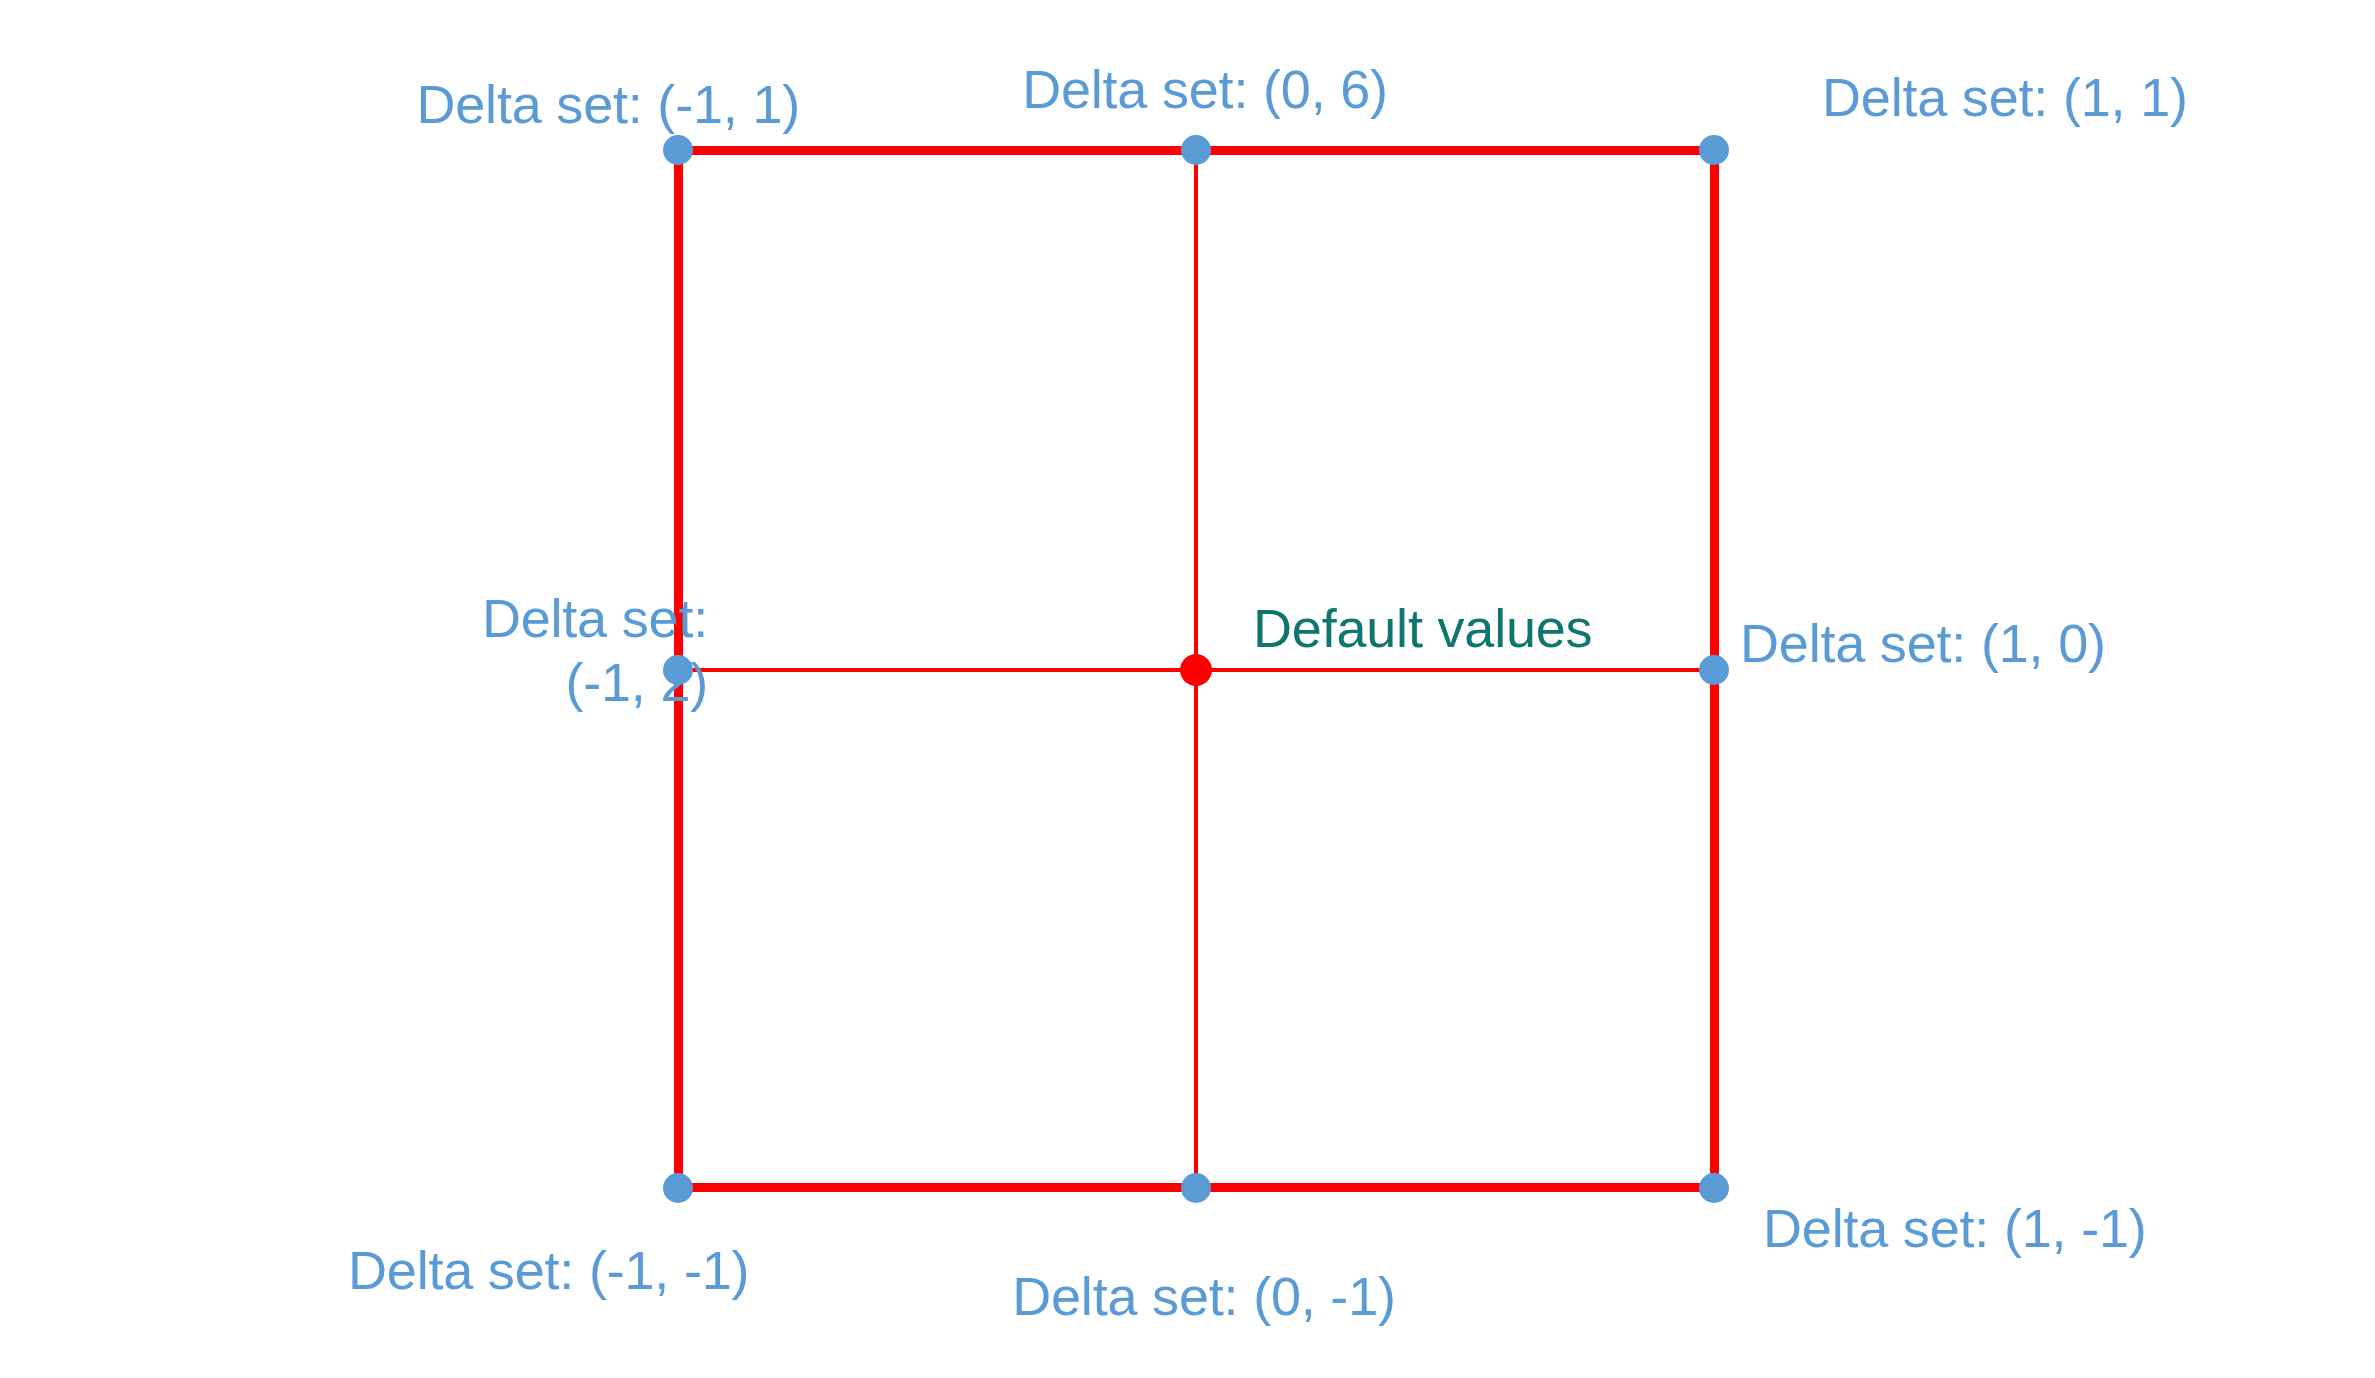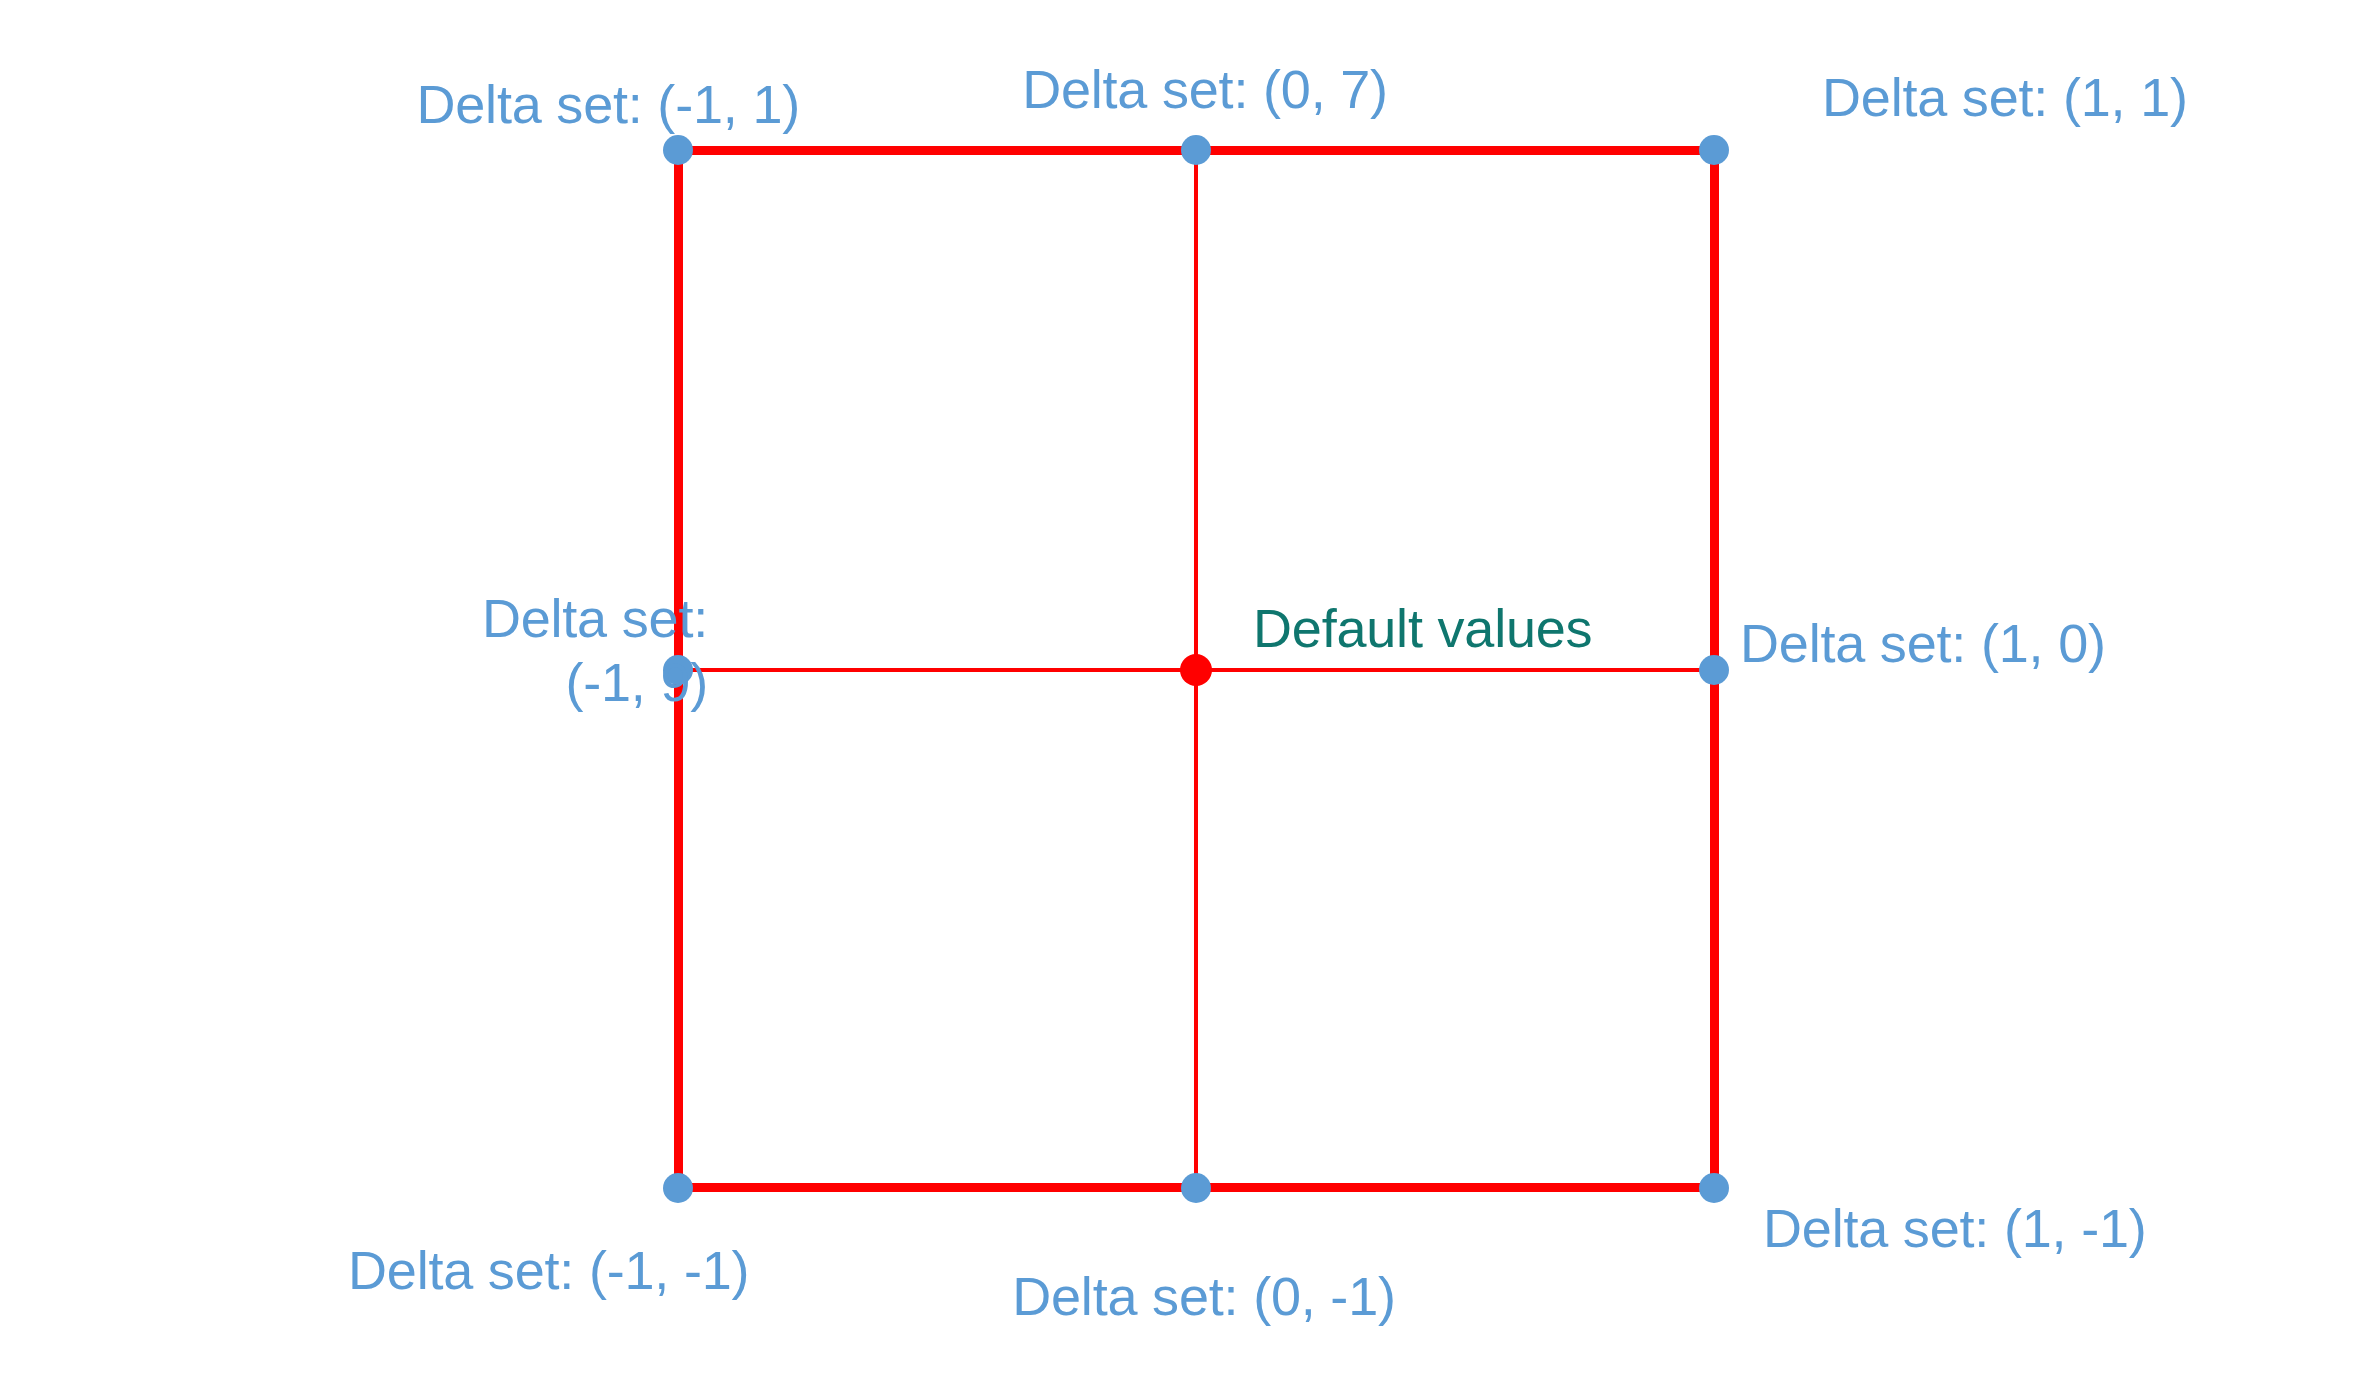--- a/index.html
+++ b/index.html
@@ -88,25 +88,25 @@
   <div class="point point-blue" style="left:678px; top:670px;"></div>
   <div class="point point-red" style="left:1196px; top:670px;"></div>
   <div class="point point-blue" style="left:1714px; top:670px;"></div>
 
   <div class="point point-blue" style="left:678px; top:1188px;"></div>
   <div class="point point-blue" style="left:1196px; top:1188px;"></div>
   <div class="point point-blue" style="left:1714px; top:1188px;"></div>
 
   <div class="label label-blue anchor-right" style="left:800px; top:105px;">Delta set: (-1, 1)</div>
 
-  <div class="label label-blue anchor-center" style="left:1205px; top:90px;">Delta set: (0, 7)</div>
+  <div class="label label-blue anchor-center" style="left:1205px; top:90px;">Delta set: (0, 6)</div>
 
   <div class="label label-blue anchor-left" style="left:1822px; top:98px;">Delta set: (1, 1)</div>
 
-  <div class="label label-blue anchor-right" style="left:660px; top:651px;margin-left:48px;"><span>Delta set:</span><br><span>(-1, 9)</span></div>
+  <div class="label label-blue anchor-right" style="left:660px; top:651px;margin-left:48px;"><span>Delta set:</span><br><span>(-1, 2)</span></div>
 
   <div class="label label-red anchor-left" style="left:1253px; top:629px;">Default values</div>
 
   <div class="label label-blue anchor-left" style="left:1740px; top:644px;">Delta set: (1, 0)</div>
 
   <div class="label label-blue anchor-left" style="left:348px; top:1271px;">Delta set: (-1, -1)</div>
 
   <div class="label label-blue anchor-center" style="left:1204px; top:1297px;">Delta set: (0, -1)</div>
 
   <div class="label label-blue anchor-left" style="left:1763px; top:1229px;">Delta set: (1, -1)</div>

